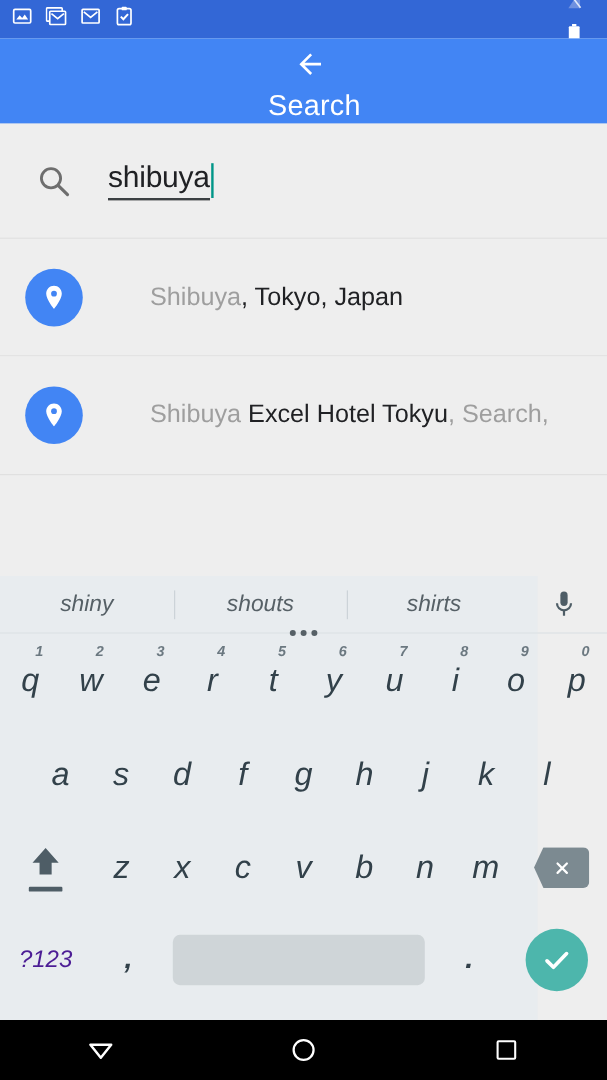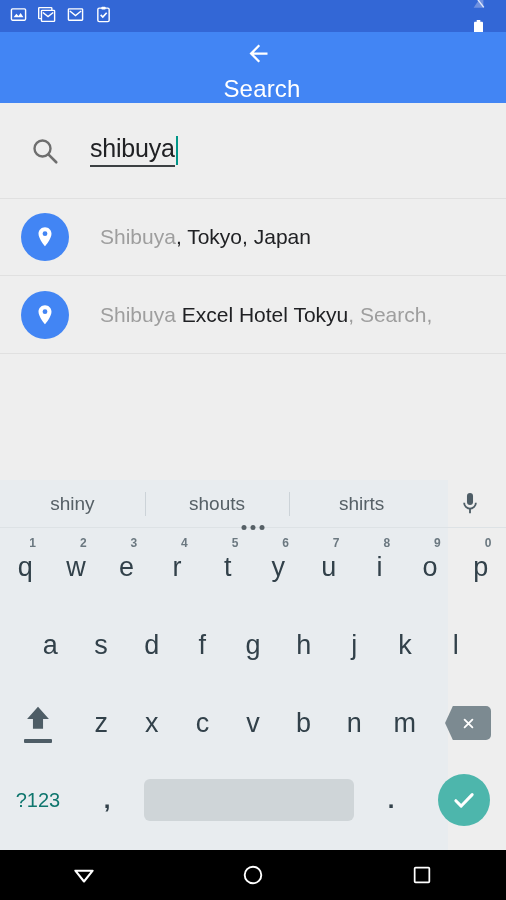--- a/index.html
+++ b/index.html
@@ -65,44 +65,46 @@
   .caret {
     width:2px; height:29px; background:#009688;
     margin-left:1px; margin-bottom:2px;
   }
 
   
   .suglist {
     position:absolute; top:198px; left:0; width:506px;
   }
   .sugrow {
-    position:relative; height:78px; width:506px;
+    position:relative; height:99px; width:506px;
     display:flex; align-items:center;
     background:#eeeeee;
     border-bottom:1px solid #e0e0e0;
     cursor:pointer;
+    gap:25px;
   }
   .sugrow:first-child { border-top:1px solid #e0e0e0; }
   .sug-ic {
     width:48px; height:48px; border-radius:50%;
     margin-left:21px; flex:none;
     display:flex; align-items:center; justify-content:center;
   }
   .ic-pin  { background:#4285f4; }
   .ic-taxi { background:#d50000; }
   .sug-text {
     margin-left:31px; font-size:21px; line-height:1.2;
     color:#202124; white-space:nowrap; overflow:hidden;
   }
   .dim { color:#9e9e9e; }
 
   
   .keyboard {
     position:absolute; top:480px; left:0; width:448px; height:370px;
     background:#e8ecef;
+    font-style:italic;
   }
   .sugstrip {
     position:relative; height:48px; width:506px;
     display:flex; align-items:center;
     border-bottom:1px solid #dde2e5;
   }
   .sugword {
     flex:1; text-align:center; font-size:19px; color:#566066;
     position:relative; cursor:pointer;
   }
@@ -138,21 +140,21 @@
   .knum {
     position:absolute; top:8px; left:50%; margin-left:4px;
     font-size:12px; color:#6b7880; font-weight:bold;
   }
 
   .key-shift, .key-bksp { flex:0 0 76px; }
   .shift-glyph { position:relative; display:flex; flex-direction:column; align-items:center; }
   .shift-bar { width:28px; height:4px; background:#4e5d66; margin-top:5px; border-radius:1px; }
 
   .key-sym { flex:0 0 76px; }
-  .sym-label { font-size:20px; color:#0f766e; }
+  .sym-label { font-size:20px; color:#4c1d95; }
   .key-comma { flex:0 0 62px; }
   .key-period { flex:0 0 62px; }
   .punct { font-size:24px; color:#32414a; font-weight:bold; line-height:1; }
   .key-space { flex:1; display:flex; align-items:center; justify-content:center; }
   .spacebar {
     width:100%; height:42px; margin:0 6px;
     background:#cfd5d8; border-radius:6px;
   }
   .key-enter { flex:0 0 84px; }
   .enter-circle {

